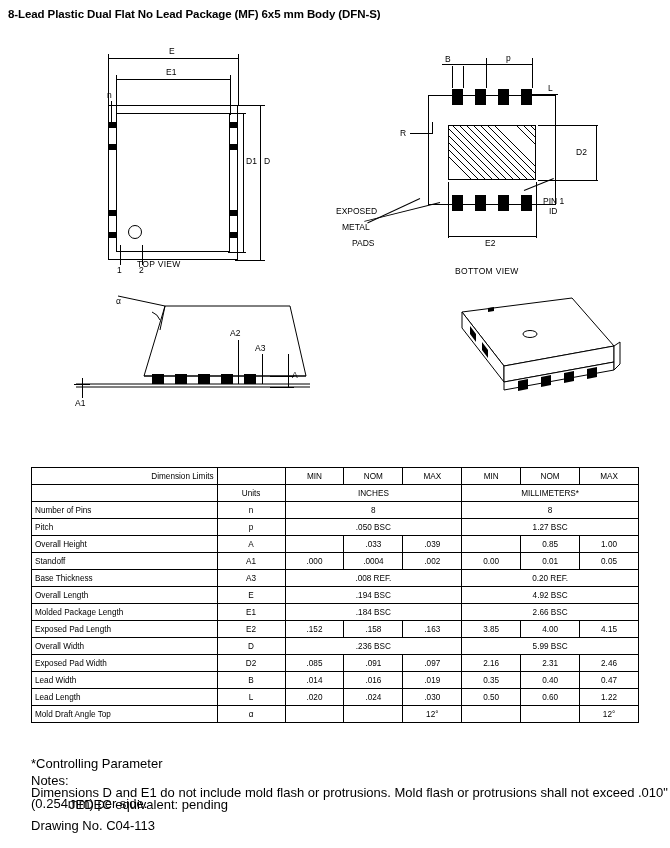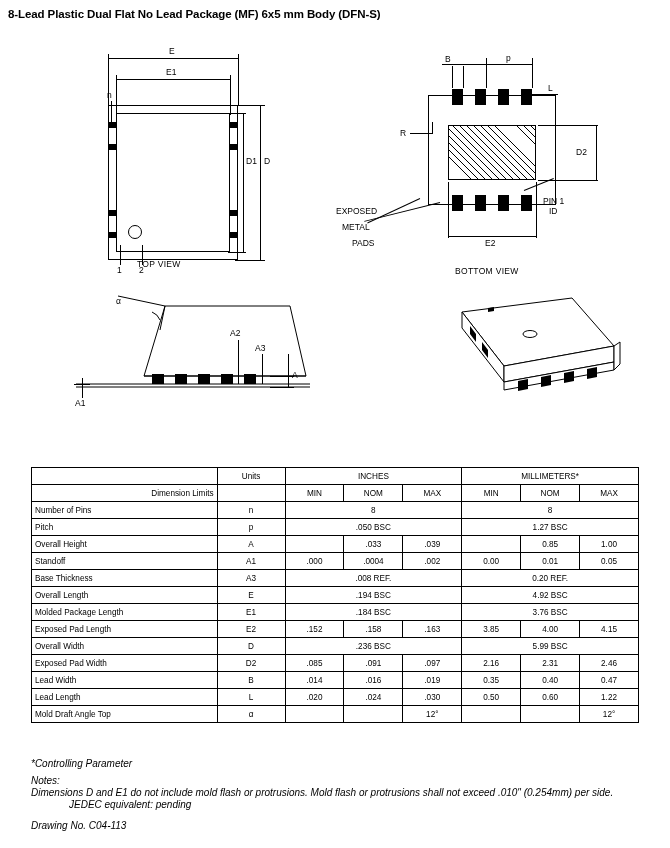--- a/index.html
+++ b/index.html
@@ -66,23 +66,22 @@
   table.dims td.lbl-col {
     text-align: left;
     width: 186px;
   }
   table.dims td.sym-col { width: 68px; }
   table.dims td.num { width: 59px; }
 
   .footnotes {
     position: absolute;
     left: 31px;
-    font-size: 10px;
+    font-size: 13px;
     line-height: 11px;
-    font-style: italic;
   }
 </style>
 </head>
 <body>
 
 <div class="page">
 
   <div class="title">8-Lead Plastic Dual Flat No Lead Package (MF) 6x5 mm Body (DFN-S)</div>
 
   <div class="drw" style="left:80px; top:40px; width:190px; height:230px;">
@@ -249,36 +248,36 @@
       <polygon points="70,36 76,44 76,52 70,44" fill="#000"></polygon>
       <polygon points="82,52 88,60 88,68 82,60" fill="#000"></polygon>
 
       <polygon points="88,18 94,17 94,21 88,22" fill="#000"></polygon>
     </svg>
   </div>
 
   <div class="tbl-wrap">
     <table class="dims">
       <tbody>
-        <tr>
-          <td class="lbl-col"></td>
-          <td class="sym-col">Units</td>
-          <td colspan="3">INCHES</td>
-          <td colspan="3">MILLIMETERS*</td>
-        </tr>
         <tr>
           <td class="lbl-col" style="text-align:right;">Dimension Limits</td>
           <td class="sym-col"></td>
           <td class="num">MIN</td>
           <td class="num">NOM</td>
           <td class="num">MAX</td>
           <td class="num">MIN</td>
           <td class="num">NOM</td>
           <td class="num">MAX</td>
         </tr>
+        <tr>
+          <td class="lbl-col"></td>
+          <td class="sym-col">Units</td>
+          <td colspan="3">INCHES</td>
+          <td colspan="3">MILLIMETERS*</td>
+        </tr>
       <tr>
             <td class="lbl-col">Number of Pins</td>
             <td class="sym-col">n</td>
             <td class="num" colspan="3">8</td>
             <td class="num" colspan="3">8</td>
           </tr>
           <tr>
             <td class="lbl-col">Pitch</td>
             <td class="sym-col">p</td>
             <td class="num" colspan="3">.050 BSC</td>
@@ -313,21 +312,21 @@
           <tr>
             <td class="lbl-col">Overall Length</td>
             <td class="sym-col">E</td>
             <td class="num" colspan="3">.194 BSC</td>
             <td class="num" colspan="3">4.92 BSC</td>
           </tr>
           <tr>
             <td class="lbl-col">Molded Package Length</td>
             <td class="sym-col">E1</td>
             <td class="num" colspan="3">.184 BSC</td>
-            <td class="num" colspan="3">3.76 BSC</td>
+            <td class="num" colspan="3">2.66 BSC</td>
           </tr>
           <tr>
             <td class="lbl-col">Exposed Pad Length</td>
             <td class="sym-col">E2</td>
             <td class="num">.152</td>
             <td class="num">.158</td>
             <td class="num">.163</td>
             <td class="num">3.85</td>
             <td class="num">4.00</td>
             <td class="num">4.15</td>

